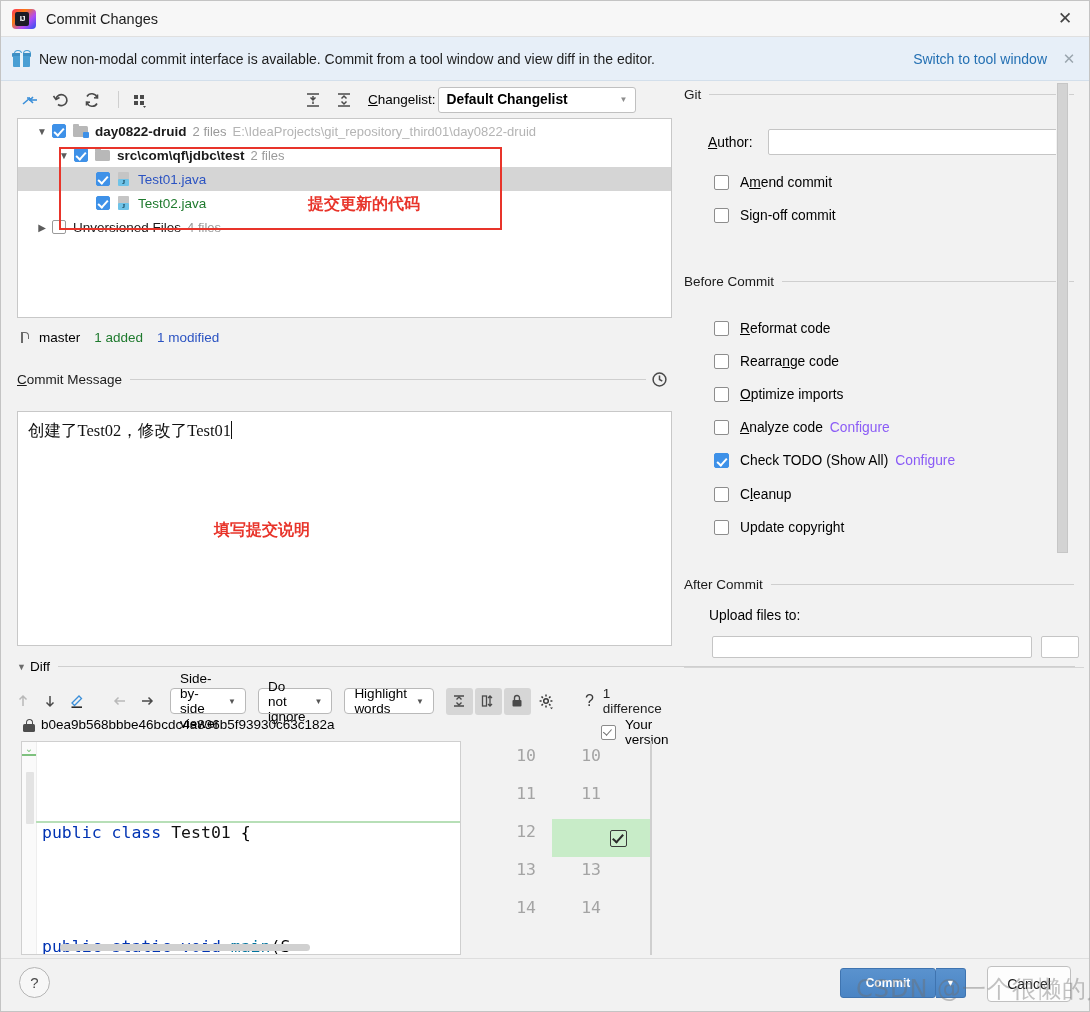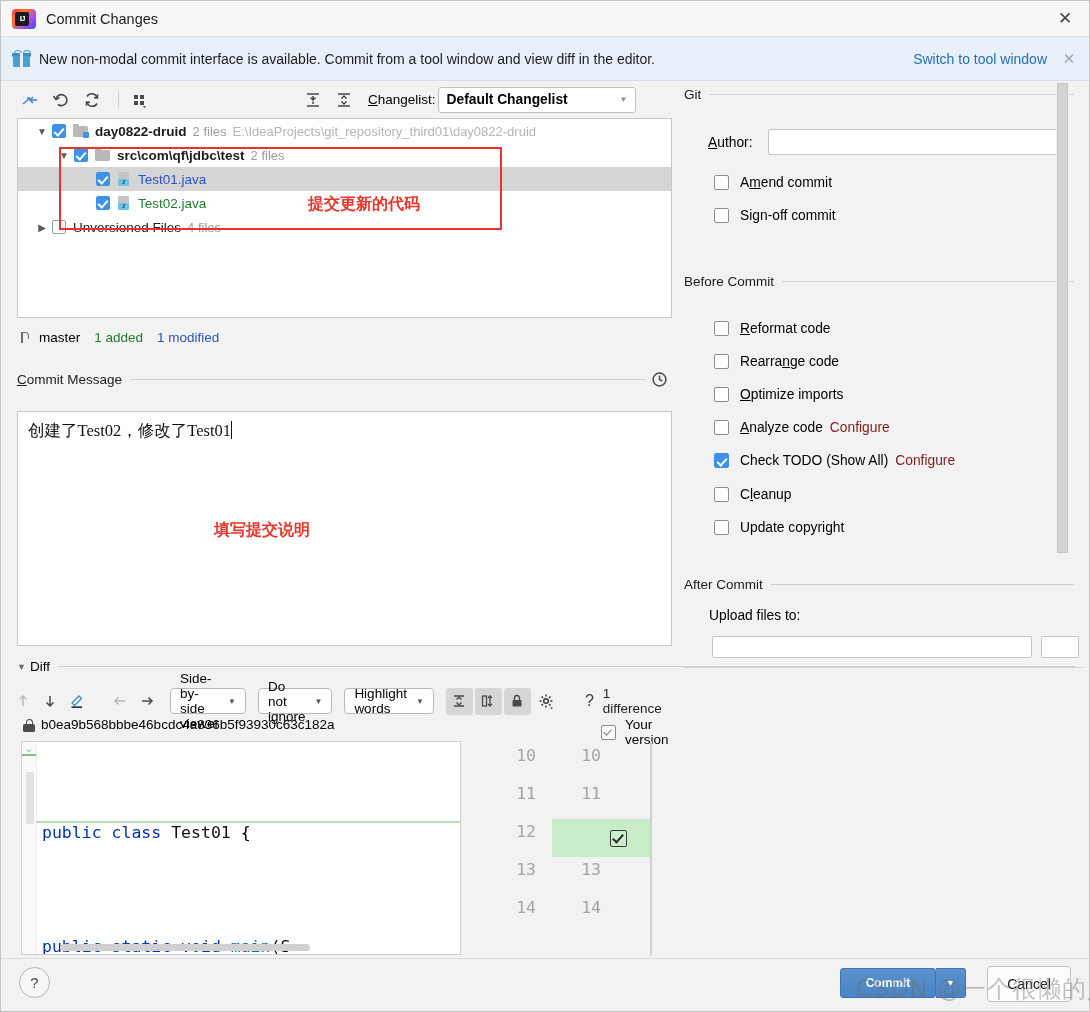--- a/index.html
+++ b/index.html
@@ -167,21 +167,21 @@
 
   
   .rightcol{position:absolute;left:675px;top:0;right:0;bottom:0;}
   .opt{display:flex;align-items:center;height:27px;font-size:13.8px;}
   .ocb{width:15px;height:15px;border-radius:2px;margin-right:11px;flex:none;
     box-sizing:border-box;position:relative;}
   .ocb.off{border:1px solid #8d8d8d;background:#fff;}
   .ocb.on{background:#3e91e8;border:1px solid #3e91e8;}
   .ocb.on:after{content:"";position:absolute;left:4px;top:1.5px;width:4px;height:8px;
     border:solid #fff;border-width:0 2px 2px 0;transform:rotate(42deg);}
-  .cfg{color:#7f1d1d;margin-left:7px;}
+  .cfg{color:#8b5cf6;margin-left:7px;}
   .ul{text-decoration:underline;}
   .textfield{background:#fff;border:1px solid #c5c5c5;box-sizing:border-box;border-radius:2px;}
   .opt-scroll{position:absolute;right:4px;top:5px;width:13px;bottom:5px;background:#f2f2f2;}
   .opt-scroll .thumb{position:absolute;left:1px;right:1px;top:0;background:#d3d3d3;
     border:1px solid #c6c6c6;box-sizing:border-box;}
 
   
   .footer{position:absolute;left:0;right:0;bottom:0;height:52px;background:#f2f2f2;
     border-top:1px solid #dedede;}
   .helpbtn{position:absolute;left:18px;top:8px;width:31px;height:31px;border-radius:50%;

